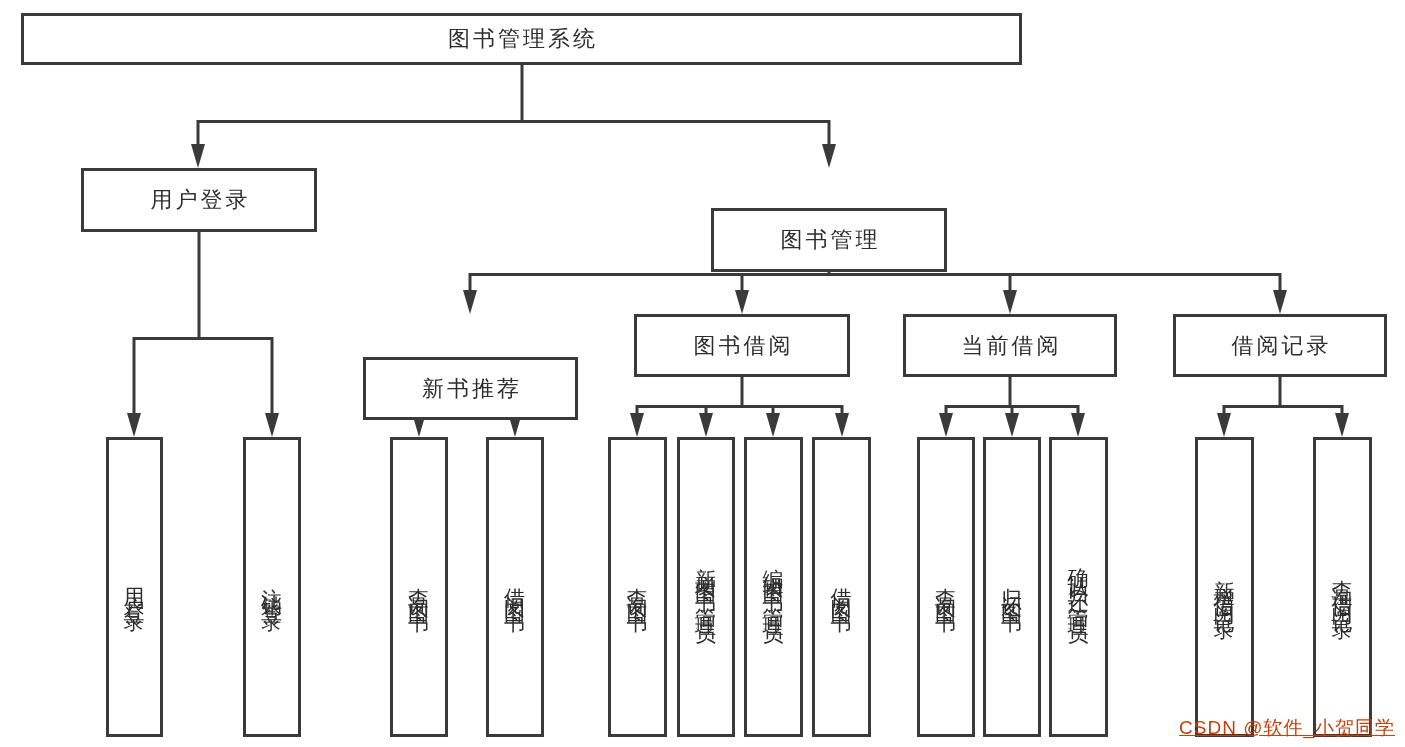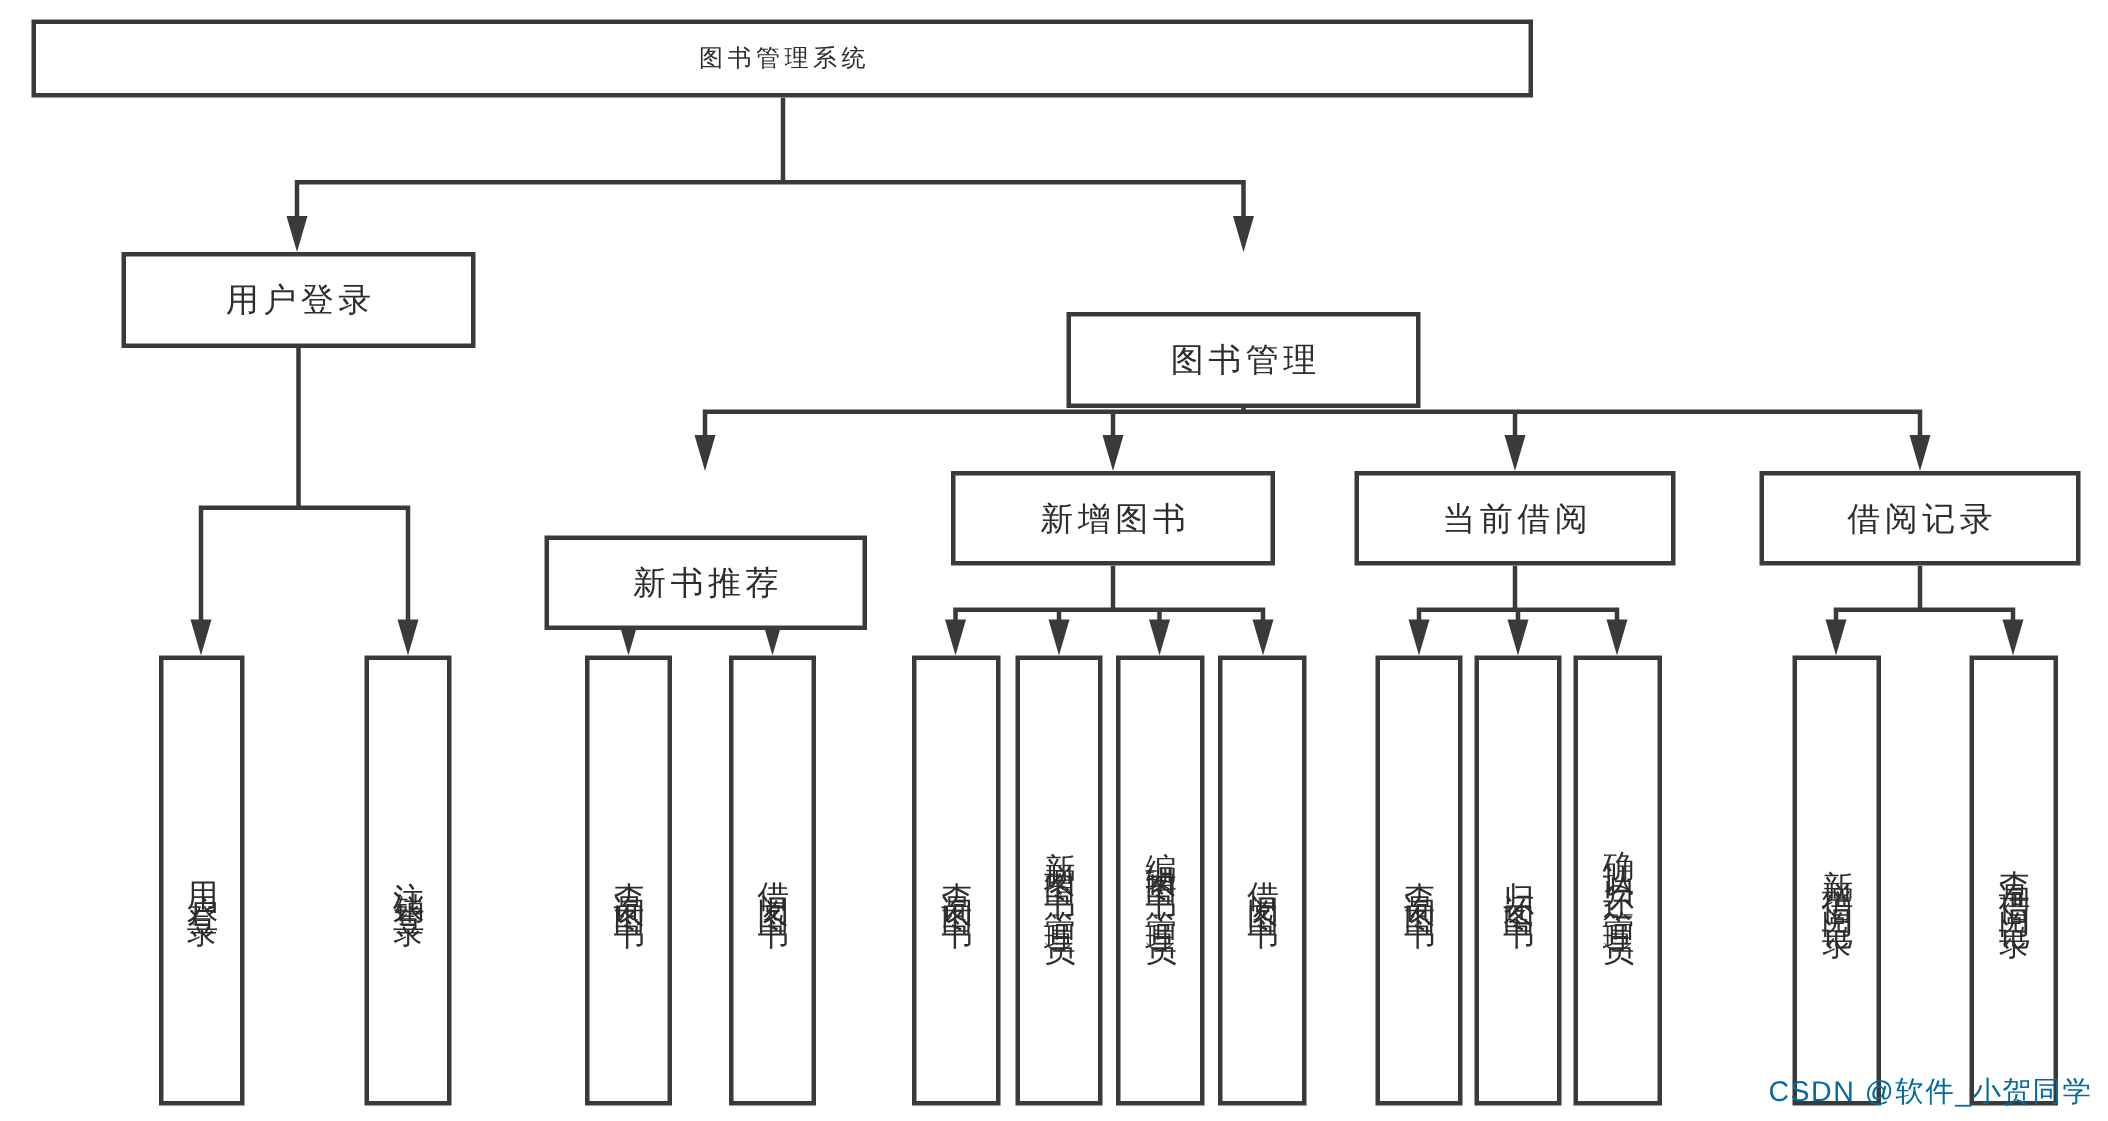--- a/index.html
+++ b/index.html
@@ -33,41 +33,42 @@
     justify-content: center;
     color: #2d2d2d;
   }
   .hbox {
     font-size: 22px;
     letter-spacing: 3px;
     white-space: nowrap;
     text-indent: 3px; 
   }
   .root-box {
-    font-size: 16px;
+    font-size: 22px;
   }
   .vbox {
     writing-mode: vertical-rl;
     text-orientation: mixed;
     font-size: 21px;
     letter-spacing: 8px;
     line-height: 1;
   }
   .vbox span {
     display: inline-block;
   }
   .watermark {
     position: absolute;
     right: 10px;
     bottom: 6px;
     font-size: 19px;
-    color: #0369a1;
+    color: #c2410c;
     letter-spacing: 1px;
     white-space: nowrap;
     z-index: 5;
+    text-decoration: underline;
   }
 </style>
 </head>
 <body>
 
 <div class="canvas">
 
   <svg class="connectors" width="1405" height="747" viewBox="0 0 1405 747" xmlns="http://www.w3.org/2000/svg">
     <g stroke="#3a3a3a" stroke-width="3" fill="none">
 
@@ -131,21 +132,21 @@
     <span>用户登录</span>
   </div>
   <div class="node hbox" style="left:711px; top:168px; width:236px; height:64px;margin-top:40px;">
     <span>图书管理</span>
   </div>
 
   <div class="node hbox" style="left:363px; top:314px; width:215px; height:63px;margin-top:43px;">
     <span>新书推荐</span>
   </div>
   <div class="node hbox" style="left:634px; top:314px; width:216px; height:63px;">
-    <span>新增图书</span>
+    <span>图书借阅</span>
   </div>
   <div class="node hbox" style="left:903px; top:314px; width:214px; height:63px;">
     <span>当前借阅</span>
   </div>
   <div class="node hbox" style="left:1173px; top:314px; width:214px; height:63px;">
     <span>借阅记录</span>
   </div>
 
   <div class="node vbox" style="left:106px; top:437px; width:57px; height:300px;">
     <span>用户登录</span>

